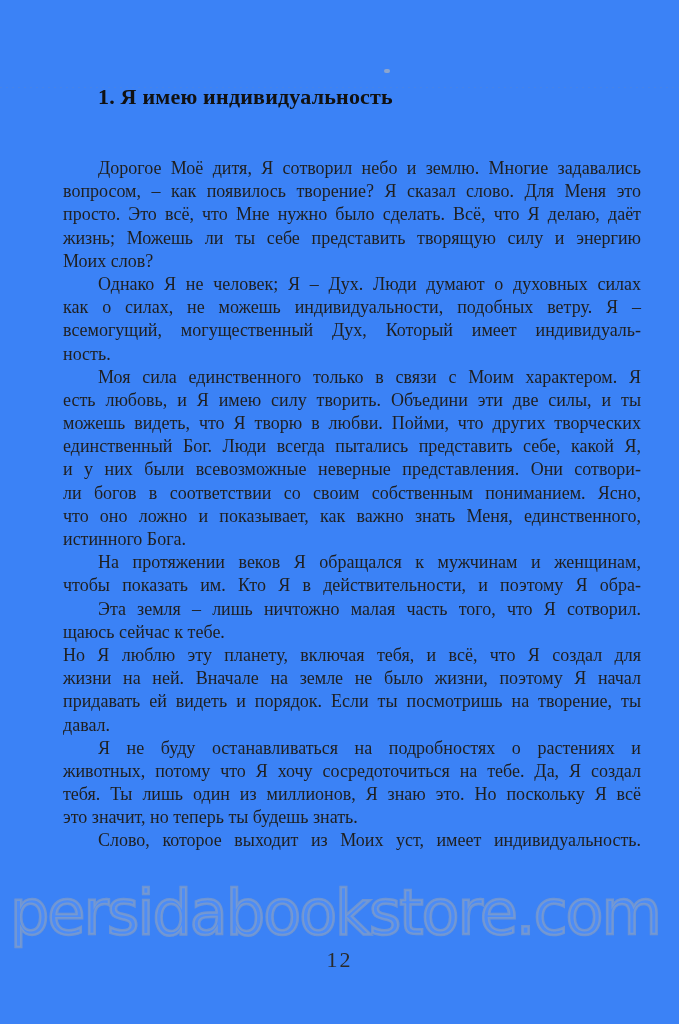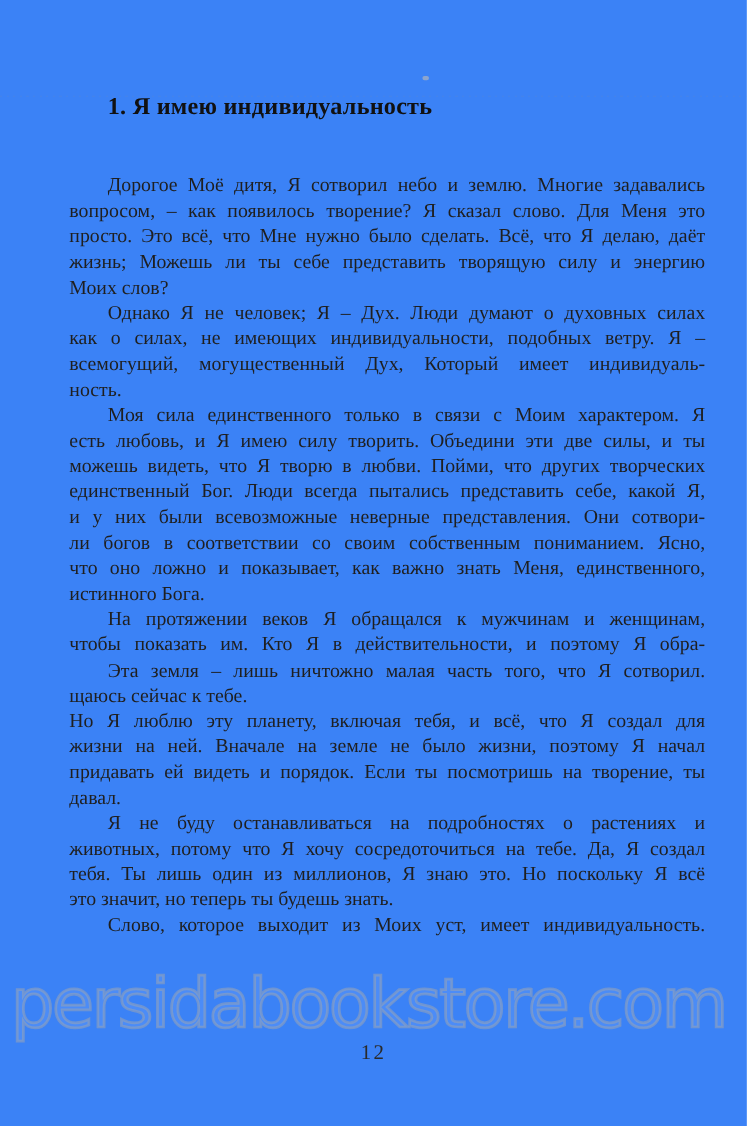--- a/index.html
+++ b/index.html
@@ -57,21 +57,21 @@
     opacity: 0.85;
     pointer-events: none;
     z-index: 3;
   }
   .page-number {
     position: absolute;
     left: 0;
     top: 947px;
     width: 100%;
     text-align: center;
-    font-size: 19px;
+    font-size: 22px;
     letter-spacing: 2px;
     color: #2a2a2a;
   }
   .scan-line {
     position: absolute;
     left: 0;
     top: 87px;
     width: 100%;
     height: 1px;
     background: repeating-linear-gradient(90deg,
@@ -98,21 +98,21 @@
 
   <h1 class="chapter-heading">1. Я имею индивидуальность</h1>
 
   <div class="body-text">
       <div class="line first">Дорогое Моё дитя, Я сотворил небо и землю. Многие задавались</div>
       <div class="line">вопросом, – как появилось творение? Я сказал слово. Для Меня это</div>
       <div class="line">просто. Это всё, что Мне нужно было сделать. Всё, что Я делаю, даёт</div>
       <div class="line">жизнь; Можешь ли ты себе представить творящую силу и энергию</div>
       <div class="line endline">Моих слов?</div>
       <div class="line first">Однако Я не человек; Я – Дух. Люди думают о духовных силах</div>
-      <div class="line">как о силах, не имеющих индивидуальности, подобных ветру. Я –</div>
+      <div class="line">как о силах, не можешь индивидуальности, подобных ветру. Я –</div>
       <div class="line">всемогущий, могущественный Дух, Который имеет индивидуаль-</div>
       <div class="line endline">ность.</div>
       <div class="line first">Моя сила единственного только в связи с Моим характером. Я</div>
       <div class="line">есть любовь, и Я имею силу творить. Объедини эти две силы, и ты</div>
       <div class="line">можешь видеть, что Я творю в любви. Пойми, что других творческих</div>
       <div class="line">единственный Бог. Люди всегда пытались представить себе, какой Я,</div>
       <div class="line">и у них были всевозможные неверные представления. Они сотвори-</div>
       <div class="line">ли богов в соответствии со своим собственным пониманием. Ясно,</div>
       <div class="line">что оно ложно и показывает, как важно знать Меня, единственного,</div>
       <div class="line endline">истинного Бога.</div>

